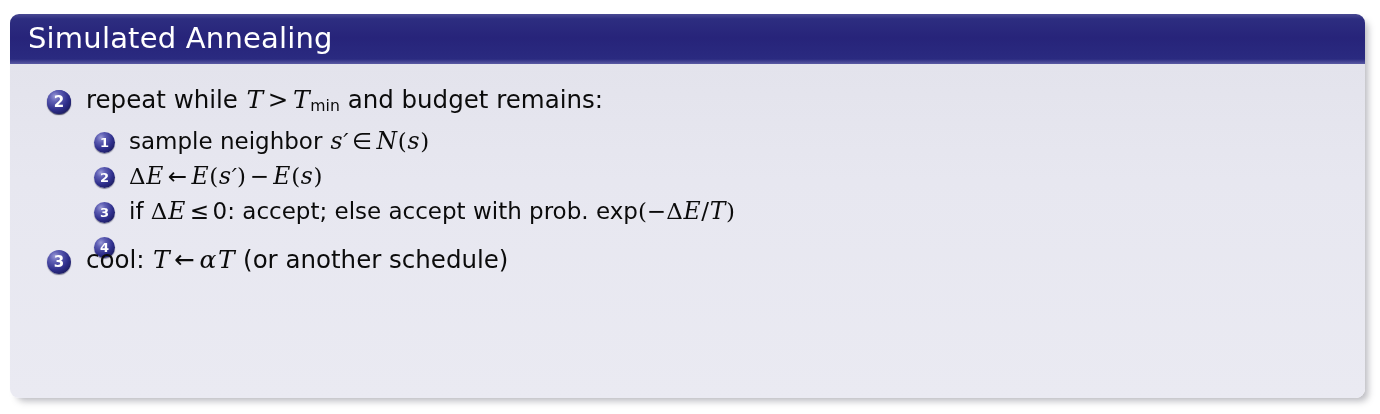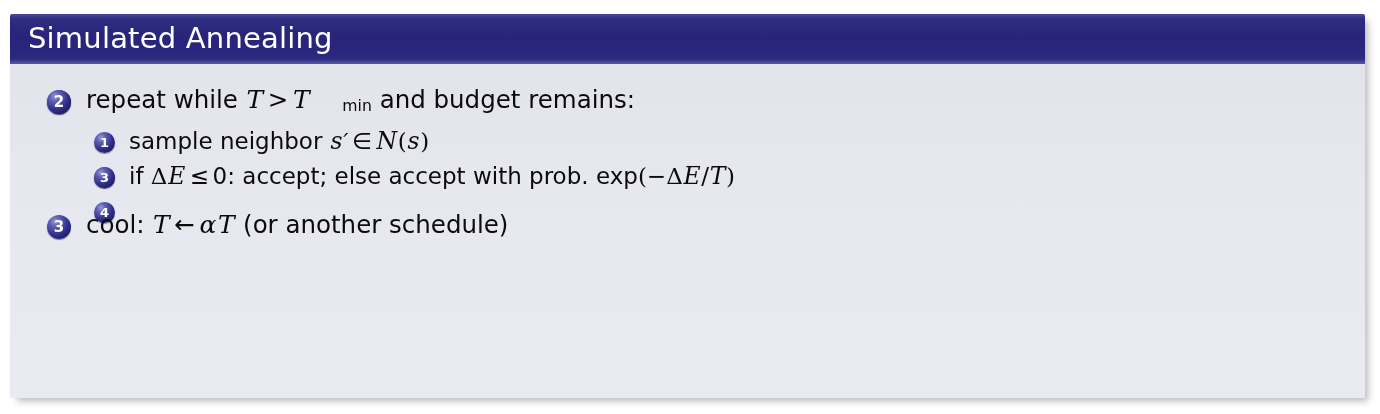--- a/index.html
+++ b/index.html
@@ -21,21 +21,21 @@
     width: 1380px;
     height: 414px;
   }
 
   .block {
     position: absolute;
     left: 10px;
     top: 14px;
     width: 1355px;
     box-sizing: border-box;
-    border-radius: 2px;
+    border-radius: 9px;
     overflow: hidden;
     box-shadow: 5px 5px 7px -2px rgba(80,80,95,0.40);
   }
 
   .block-title {
     background: linear-gradient(to bottom,
                 #4a4a93 0%,
                 #2d2d80 10%,
                 #27247a 48%,
                 #2a2a80 90%,
@@ -138,21 +138,20 @@
   }
   .paren {
     font-family: "DejaVu Serif", serif;
     font-style: normal;
   }
   sub.sb {
     font-family: "DejaVu Sans", sans-serif;
     font-style: normal;
     font-size: 0.64em;
     vertical-align: -0.22em;
-    margin-left: 32px;
   }
   sub.sbn {
     font-family: "DejaVu Serif", serif;
     font-style: normal;
     font-size: 0.66em;
     vertical-align: -0.20em;
   }
   sup.st {
     font-size: 0.70em;
     vertical-align: 0.38em;
@@ -187,20 +186,21 @@
 
           <ol class="lvl2">
 
             <li>
               <span class="ball ball-2">1</span>
               <span>sample neighbor <span class="m">s</span><span class="prime">′</span><span class="op">∈</span><span class="m">N</span><span class="paren">(</span><span class="m">s</span><span class="paren">)</span></span>
             </li>
 
             <li>
               <span class="ball ball-2">2</span>
+              <span><span class="mup">Δ</span><span class="m">E</span><span class="op">←</span><span class="m">E</span><span class="paren">(</span><span class="m">s</span><span class="prime">′</span><span class="paren">)</span><span class="op">−</span><span class="m">E</span><span class="paren">(</span><span class="m">s</span><span class="paren">)</span></span>
             </li>
 
             <li>
               <span class="ball ball-2">3</span>
               <span>if <span class="mup">Δ</span><span class="m">E</span><span class="op">≤</span>0: accept; else accept with prob. <span class="mop">exp</span><span class="paren">(</span><span class="mop">−</span><span class="mup">Δ</span><span class="m">E</span><span class="mop">/</span><span class="m">T</span><span class="paren">)</span></span>
             </li>
 
             <li>
               <span class="ball ball-2">4</span>
             </li>

